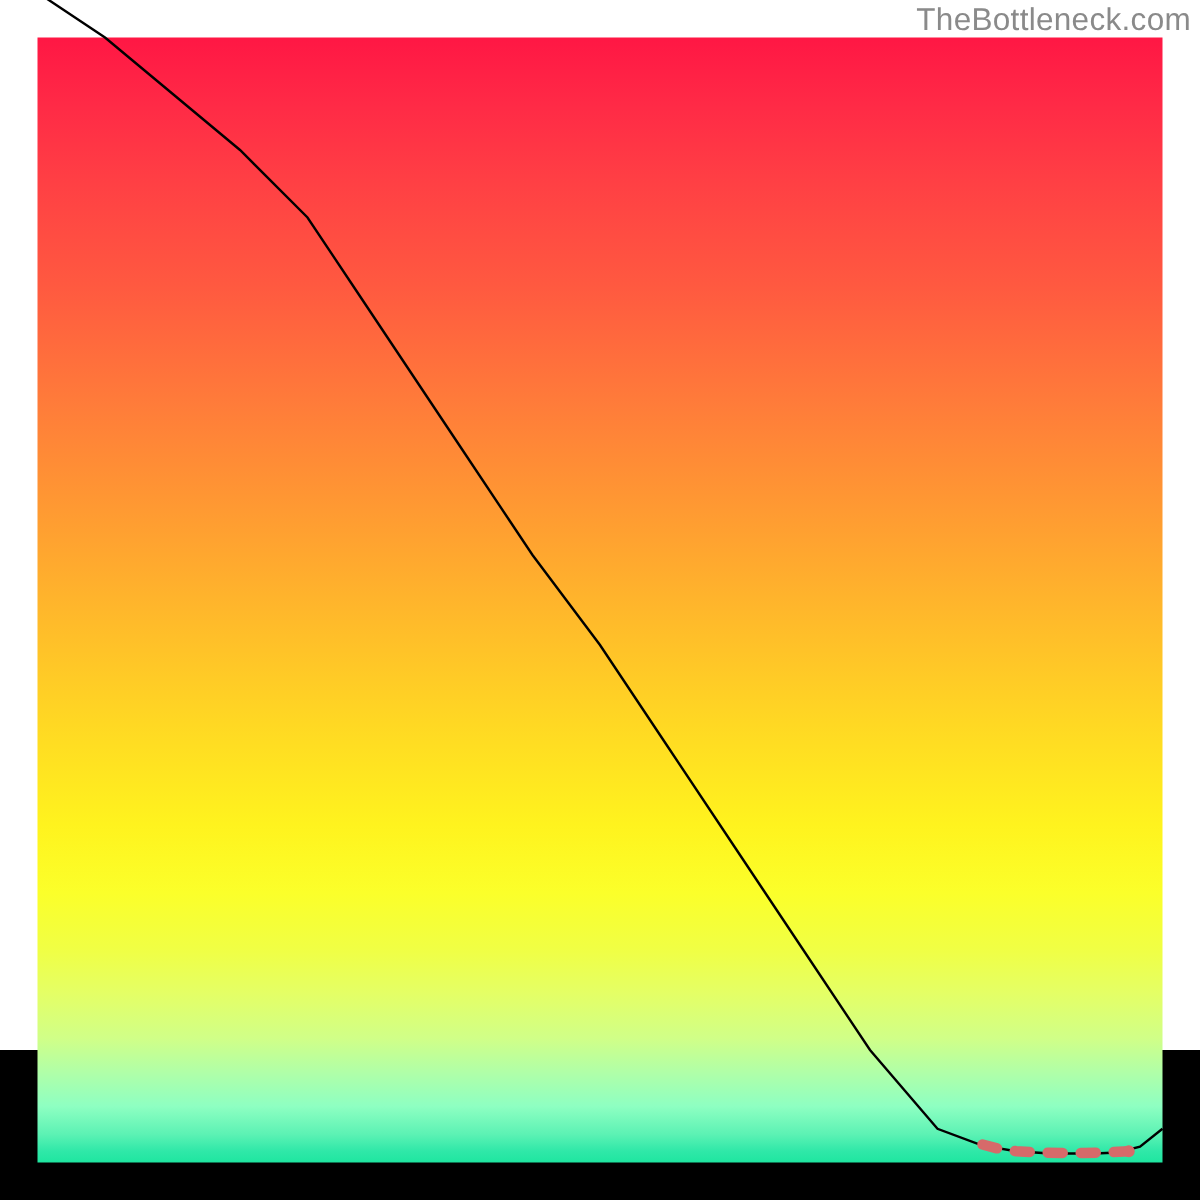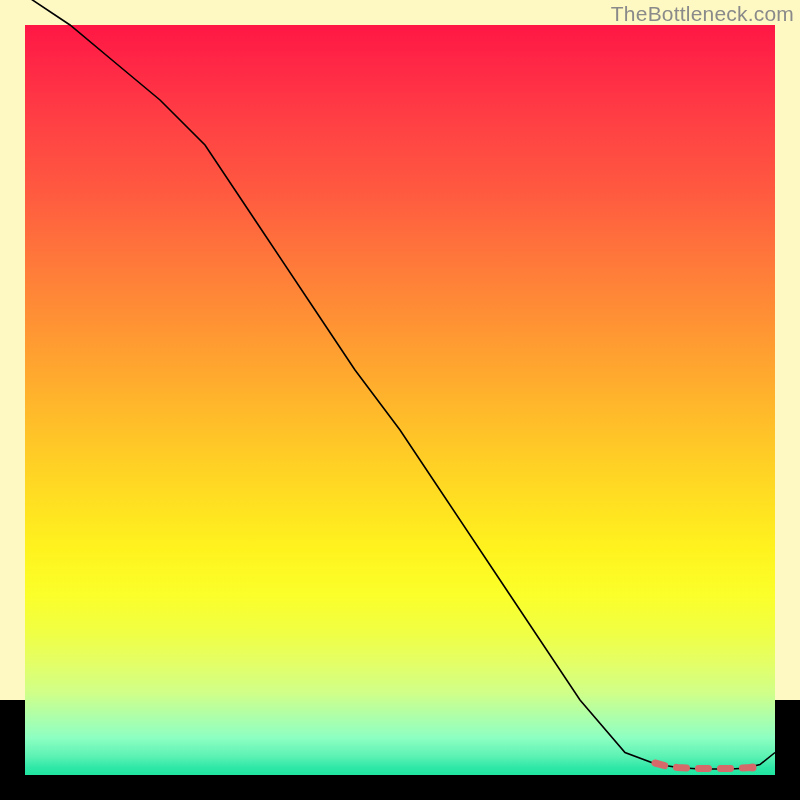--- a/index.html
+++ b/index.html
@@ -8,21 +8,21 @@
     width: 800px;
     height: 800px;
     background: #000;
     overflow: hidden;
     font-family: Arial, Helvetica, sans-serif;
   }
   .frame {
     position: relative;
     width: 800px;
     height: 700px;
-    background: #fef9c3;
+    background: #ffffff;
   }
   .plot {
     position: absolute;
     left: 25px;
     top: 25px;
     width: 750px;
     height: 750px;
     
     background: linear-gradient(to bottom,
       #ff1744 0%,

